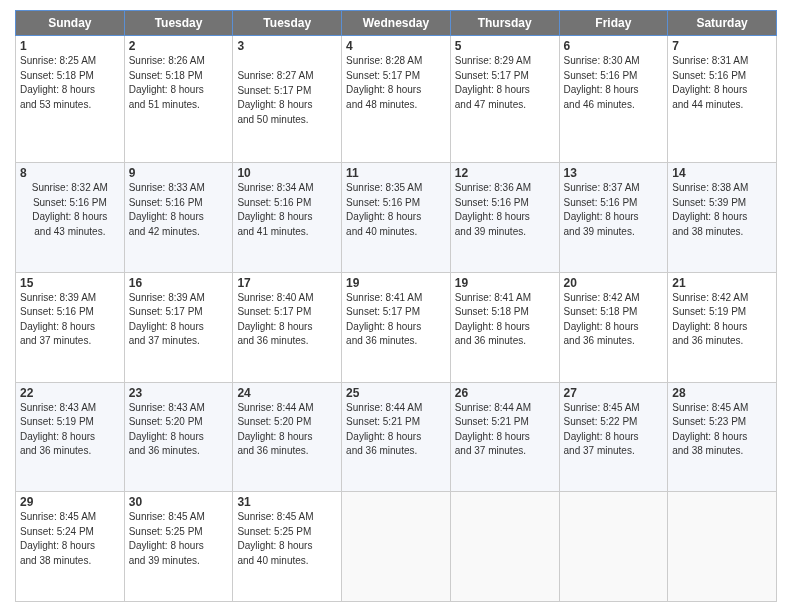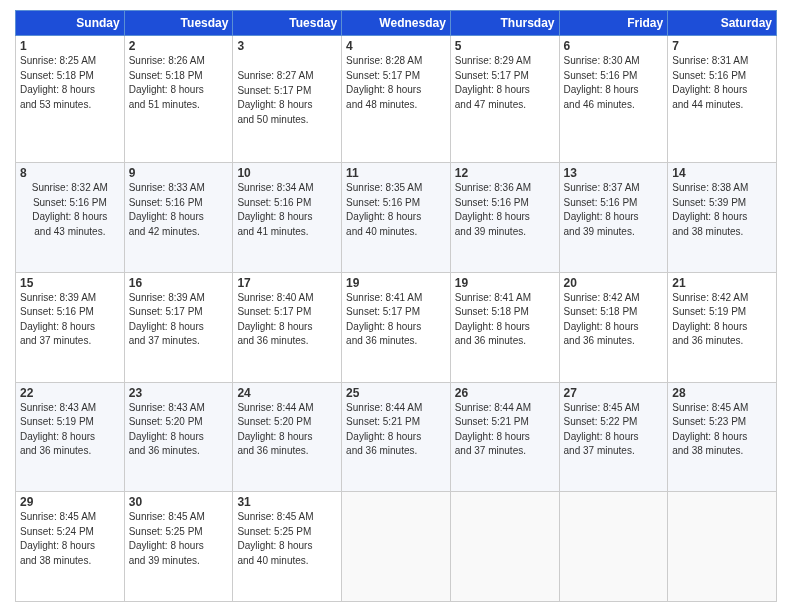--- a/index.html
+++ b/index.html
@@ -45,26 +45,26 @@
       color: #555;
     }
     .calendar {
       flex: 1;
       border: 1px solid #ccc;
       border-collapse: collapse;
       width: 100%;
       table-layout: fixed;
     }
     .calendar th {
-      background: #1d4ed8;
+      background: #737373;
       color: #fff;
       font-size: 12px;
       font-weight: bold;
       padding: 5px 4px;
-      text-align: right;
+      text-align: center;
       border: 1px solid #5a8fd4;
     }
     .calendar td {
       border: 1px solid #ccc;
       vertical-align: top;
       padding: 3px 4px;
       font-size: 9.5px;
       color: #333;
       background: #fff;
       height: 82px;

